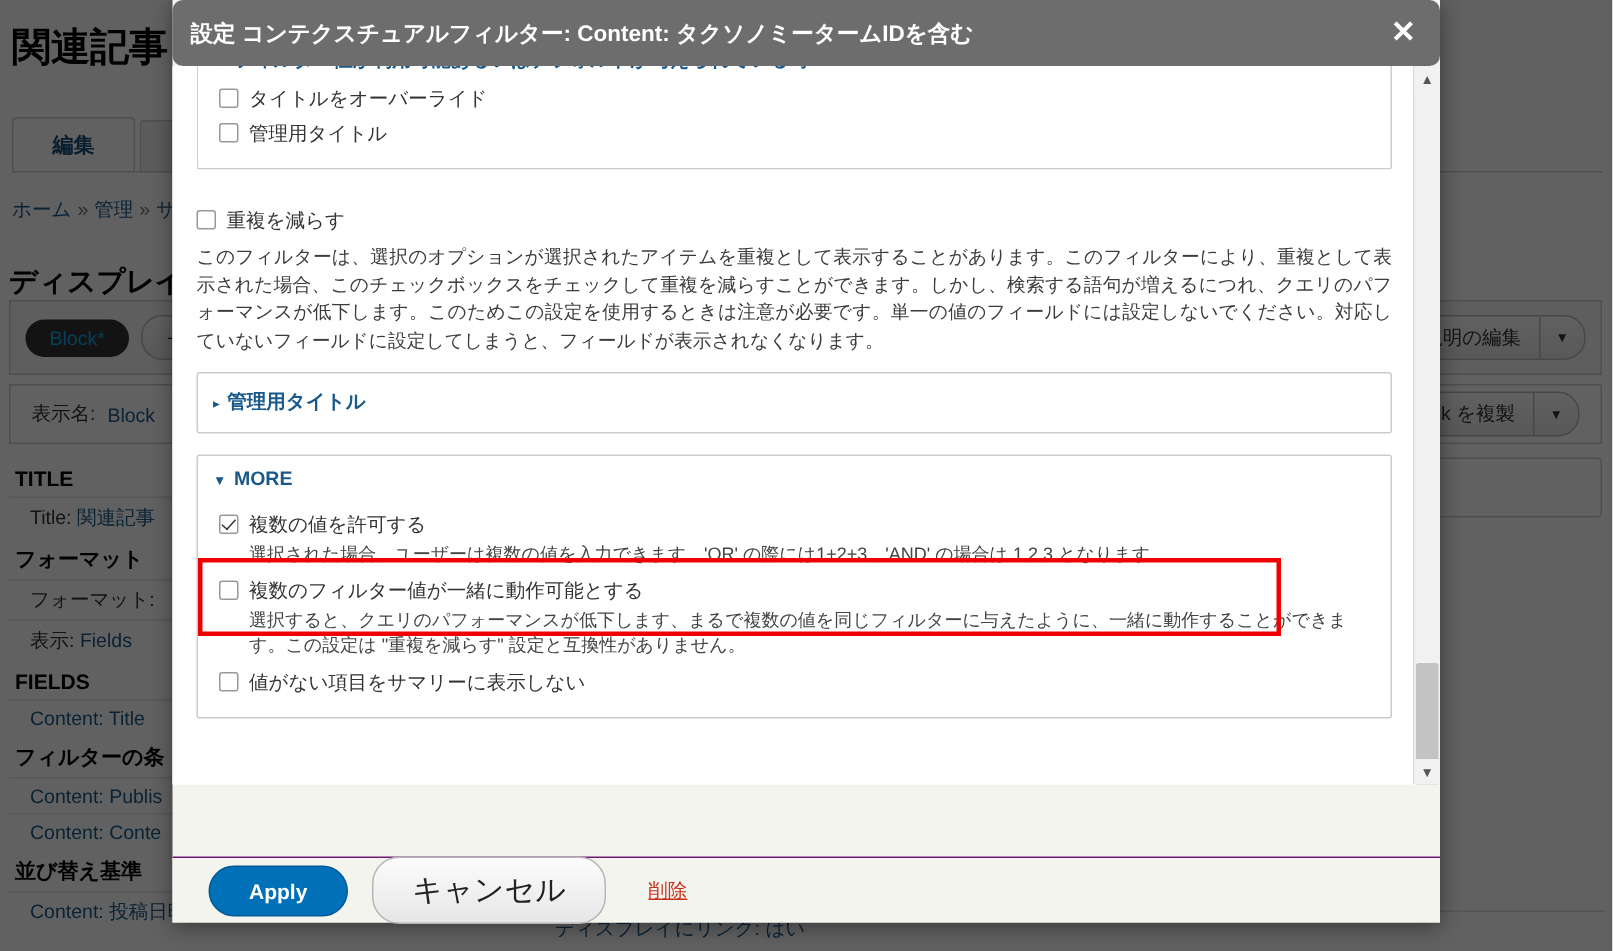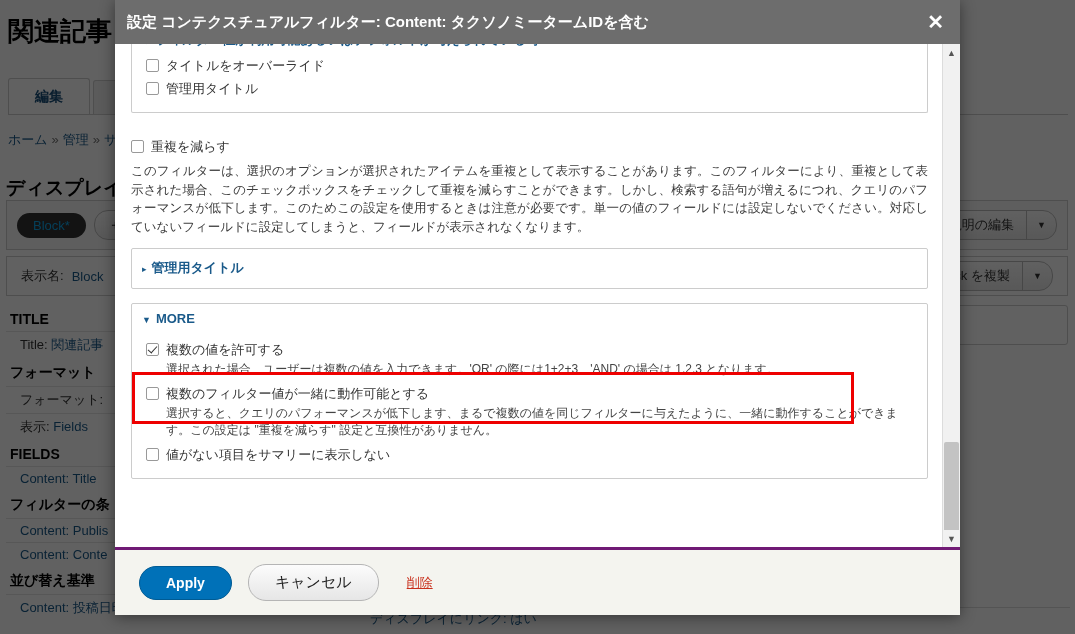--- a/index.html
+++ b/index.html
@@ -185,20 +185,21 @@
   }
   #modal-header {
     height: 44px;
     background: #6d6d6d;
     color: #ffffff;
     display: flex;
     align-items: center;
     padding: 0 14px 0 12px;
     flex: none;
     box-sizing: border-box;
+    border-radius: 7px;
   }
   #modal-title {
     font-size: 15px;
     font-weight: bold;
     white-space: nowrap;
     overflow: hidden;
     text-overflow: ellipsis;
     flex: 1;
   }
   #modal-close {
@@ -350,45 +351,46 @@
     top: 372px;
     width: 722px;
     height: 52px;
     border: 3px solid #ee0000;
     box-sizing: border-box;
     z-index: 20;
     pointer-events: none;
   }
 
   #modal-footer {
-    height: 68px;
+    height: 44px;
     flex: none;
     background: #f4f4ef;
-    border-top: 3px solid #701a75;
+    border-top: 1px solid #701a75;
     display: flex;
     align-items: center;
     padding: 0 0 0 24px;
     gap: 16px;
     box-sizing: border-box;
+    margin-top: 48px;
   }
   #btn-apply {
     background: #0071b8;
     color: #fff;
     font-weight: bold;
     font-size: 14px;
     border: 1px solid #005b94;
     border-radius: 18px;
     padding: 8px 26px;
     cursor: pointer;
     font-family: "Liberation Sans", sans-serif;
   }
   #btn-cancel {
     background: linear-gradient(#fcfcfc, #e6e6e6);
     color: #222;
-    font-size: 15px;
+    font-size: 20px;
     border: 1px solid #b5b5b5;
     border-radius: 18px;
     padding: 8px 26px;
     cursor: pointer;
     font-family: "Liberation Sans", sans-serif;
   }
   #btn-delete {
     color: #c9301c;
     font-size: 13px;
     text-decoration: underline;

